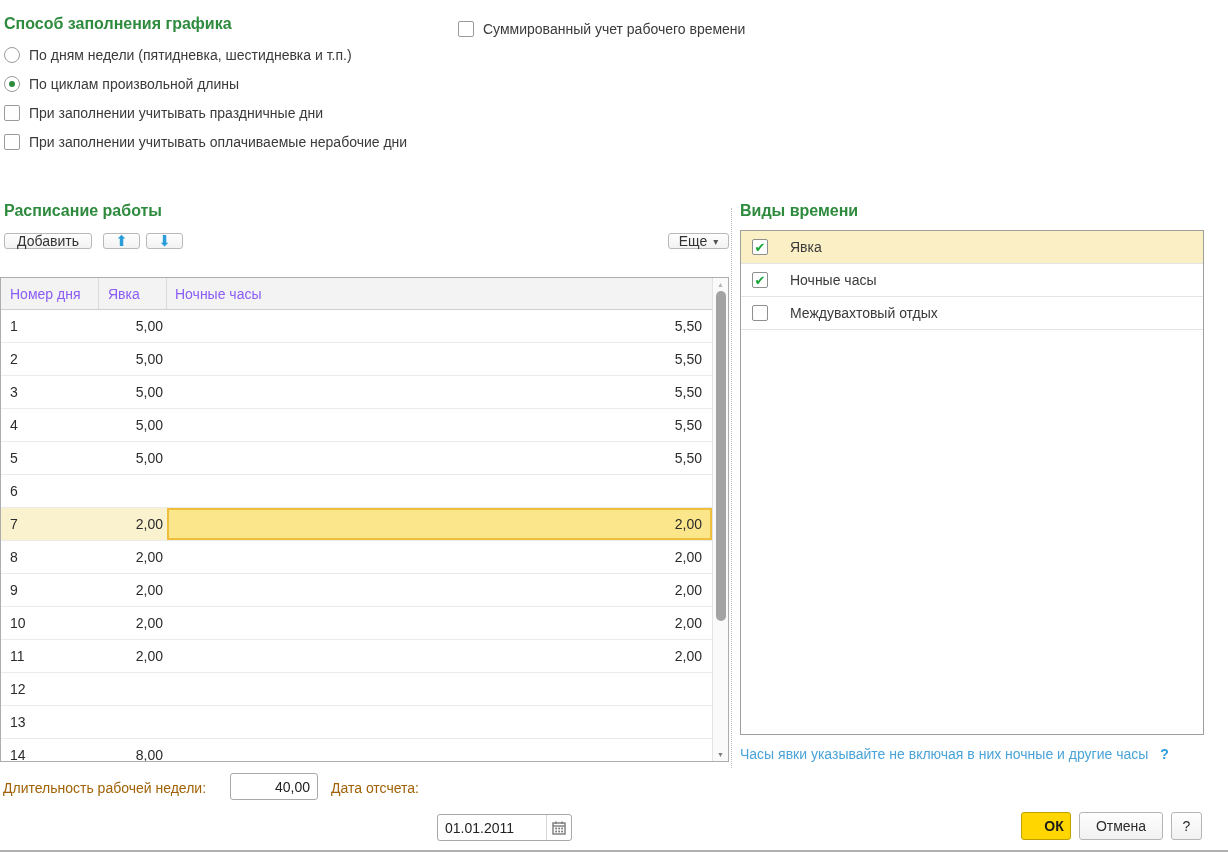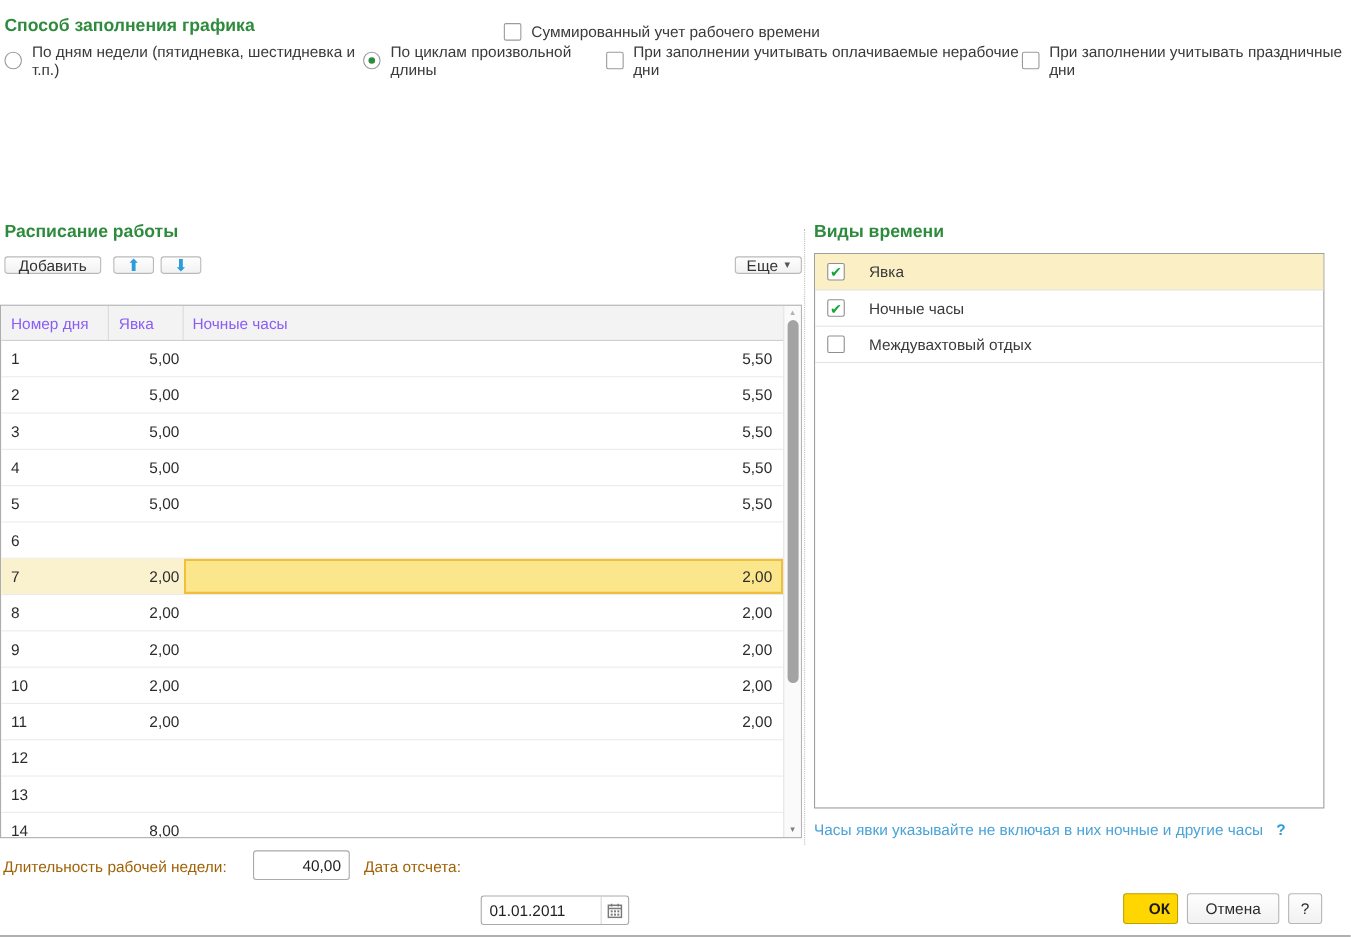--- a/index.html
+++ b/index.html
@@ -2,21 +2,21 @@
 <html style="--green: #2E8B3D; --link: #4AA3D8; --help: #2D9CDB; --check: #15A537; --arrow-blue: #2D9CDB; --sel-row: #FAF1CF; --focus-bg: #FCE68C; --focus-bd: #EFBE3A; --list-sel: #FBF0C5; --ok-bg: #FFD600; --ok-bd: #BFA000;"><head>
 <meta charset="utf-8">
 <style>
   * { margin:0; padding:0; box-sizing:border-box; }
   html,body { width:1228px; height:852px; background:#fff; overflow:hidden; }
   body { font-family:"Liberation Sans","DejaVu Sans",sans-serif; font-size:14px; color:#3a3a3a; position:relative; }
 
   .green-title { position:absolute; font-size:16px; color:var(--green); }
 
   
-  .opt-col { position:absolute; left:4px; top:40px; display:flex; }
+  .opt-col { position:absolute; left:4px; top:40px; display:flex; flex-direction:column; }
   .opt-row { display:flex; align-items:center; height:29px; gap:9px; cursor:default; }
   .radio { width:16px; height:16px; border:1px solid #9b9b9b; border-radius:50%; background:#fff; position:relative; flex:0 0 auto; }
   .radio.on::after { content:""; position:absolute; left:4px; top:4px; width:6px; height:6px; border-radius:50%; background:var(--green); }
   .cbox { width:16px; height:16px; border:1px solid #9b9b9b; border-radius:2px; background:#fff; flex:0 0 auto;
           display:flex; align-items:center; justify-content:center; font-size:13px; font-weight:700; color:var(--check); line-height:1; }
   .summary-row { position:absolute; left:458px; top:17px; height:24px; }
 
   
   .btn { position:absolute; height:16px; border:1px solid #b9b9b9; border-radius:3px;
          background:linear-gradient(#fefefe,#f2f2f2); display:flex; align-items:center; justify-content:center;
@@ -84,25 +84,25 @@
   <div class="opt-row">
     <span class="radio"></span>
     <span>По дням недели (пятидневка, шестидневка и т.п.)</span>
   </div>
   <div class="opt-row">
     <span class="radio on"></span>
     <span>По циклам произвольной длины</span>
   </div>
   <div class="opt-row">
     <span class="cbox"></span>
+    <span>При заполнении учитывать праздничные дни</span>
+  </div>
+  <div class="opt-row">
+    <span class="cbox"></span>
     <span>При заполнении учитывать оплачиваемые нерабочие дни</span>
-  </div>
-  <div class="opt-row">
-    <span class="cbox"></span>
-    <span>При заполнении учитывать праздничные дни</span>
   </div>
 </div>
 
 <div class="opt-row summary-row">
   <span class="cbox"></span>
   <span>Суммированный учет рабочего времени</span>
 </div>
 
 <h2 class="green-title" style="left:4px; top:202px;">Расписание работы</h2>
 

